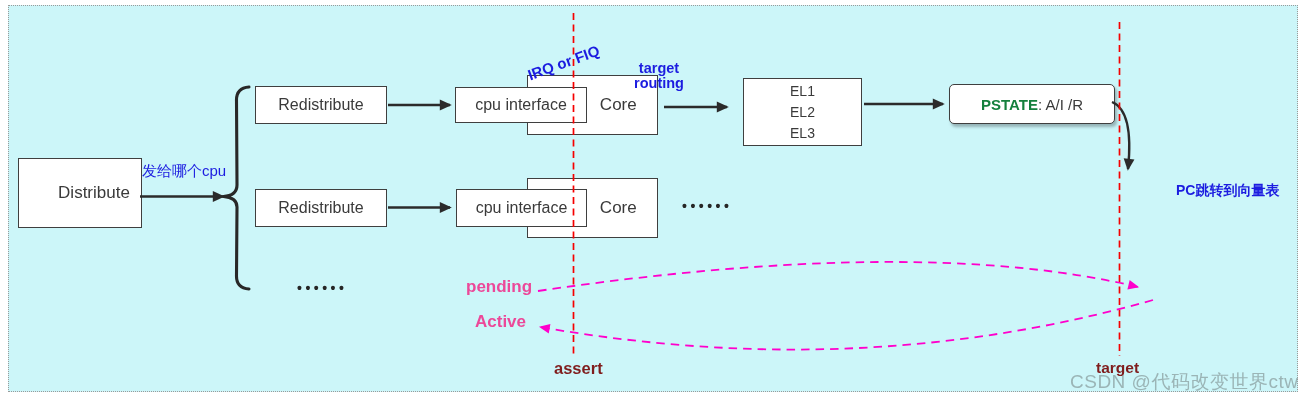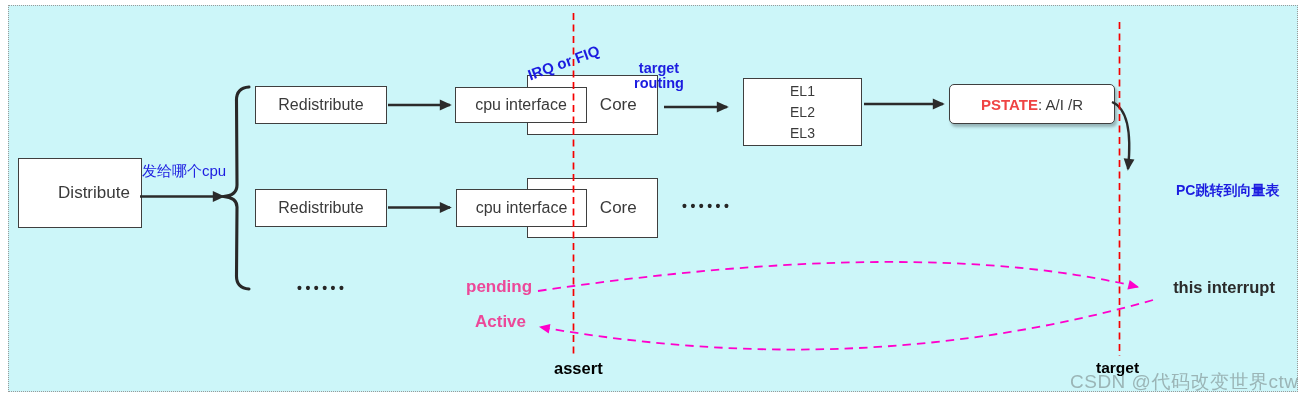--- a/index.html
+++ b/index.html
@@ -21,27 +21,27 @@
   #b-redis1{left:255px;top:86px;width:132px;height:38px;font-size:16px;}
   #b-redis2{left:255px;top:189px;width:132px;height:38px;font-size:16px;}
   #b-core1{left:527px;top:75px;width:131px;height:60px;font-size:17px;}
   #b-core2{left:527px;top:178px;width:131px;height:60px;font-size:17px;}
   .core-label{position:absolute;left:70%;top:50%;transform:translate(-50%,-50%);}
   #b-cpu1{left:455px;top:87px;width:132px;height:36px;font-size:16px;z-index:3;}
   #b-cpu2{left:456px;top:189px;width:131px;height:38px;font-size:16px;z-index:3;}
   #b-el{left:743px;top:78px;width:119px;height:68px;font-size:14px;flex-direction:column;line-height:21px;}
   #b-pstate{left:949px;top:84px;width:166px;height:40px;font-size:15px;border-radius:5px;
             box-shadow:2px 3px 3px rgba(96,115,120,.5);}
-  #b-pstate .ps-label{color:#ef4444;font-weight:bold;}
+  #b-pstate .ps-label{color:#15803d;font-weight:bold;}
   #b-pstate .ps-suffix{white-space:pre;}
 
   .lbl{position:absolute;z-index:5;white-space:nowrap;}
   .blue{color:#1c1ce0;}
   .mag{color:#ec4899;}
-  .red{color:#000000;}
+  .red{color:#7f1d1d;}
   .bold{font-weight:bold;}
 
   #l-whichcpu{left:142px;top:162px;font-size:15px;text-align:center;}
   #l-irq{left:526px;top:54px;font-size:15px;transform:rotate(-20deg);transform-origin:center;}
   #l-routing{left:626px;top:61px;width:66px;text-align:center;font-size:14.5px;line-height:15px;white-space:normal;}
   #l-pcjump{left:1128px;top:182px;font-size:14px;margin-left:48px;}
   #l-pending{left:466px;top:277px;font-size:17px;}
   #l-active{left:475px;top:312px;font-size:17px;}
   #l-peack{left:1156px;top:277px;width:136px;text-align:center;font-size:16.5px;line-height:20px;color:#2b2b2b;white-space:normal;}
   #l-peack .mag{margin-left:5px;}
@@ -93,21 +93,20 @@
 <div class="lbl blue" id="l-whichcpu">发给哪个cpu</div>
 <div class="lbl blue bold" id="l-irq">IRQ or FIQ</div>
 <div class="lbl blue bold" id="l-routing">
   <div>target</div>
   <div>routing</div>
 </div>
 <div class="lbl blue bold" id="l-pcjump">PC跳转到向量表</div>
 <div class="lbl mag bold" id="l-pending">pending</div>
 <div class="lbl mag bold" id="l-active">Active</div>
 <div class="lbl bold" id="l-peack">
-  <div>this interrupt</div>
 </div>
 <div class="lbl red bold" id="l-assert">assert</div>
 <div class="lbl red bold" id="l-taken">target</div>
 <div class="lbl ell" id="e-left">••••••</div>
 <div class="lbl ell" id="e-mid">••••••</div>
 <div class="lbl" id="watermark">CSDN @代码改变世界ctw</div>
 
 <svg class="overlay" width="1309" height="402" viewBox="0 0 1309 402">
   <defs>
     <marker id="mA" viewBox="0 0 10 10" refX="8.5" refY="5" markerWidth="5.5" markerHeight="5" orient="auto">

